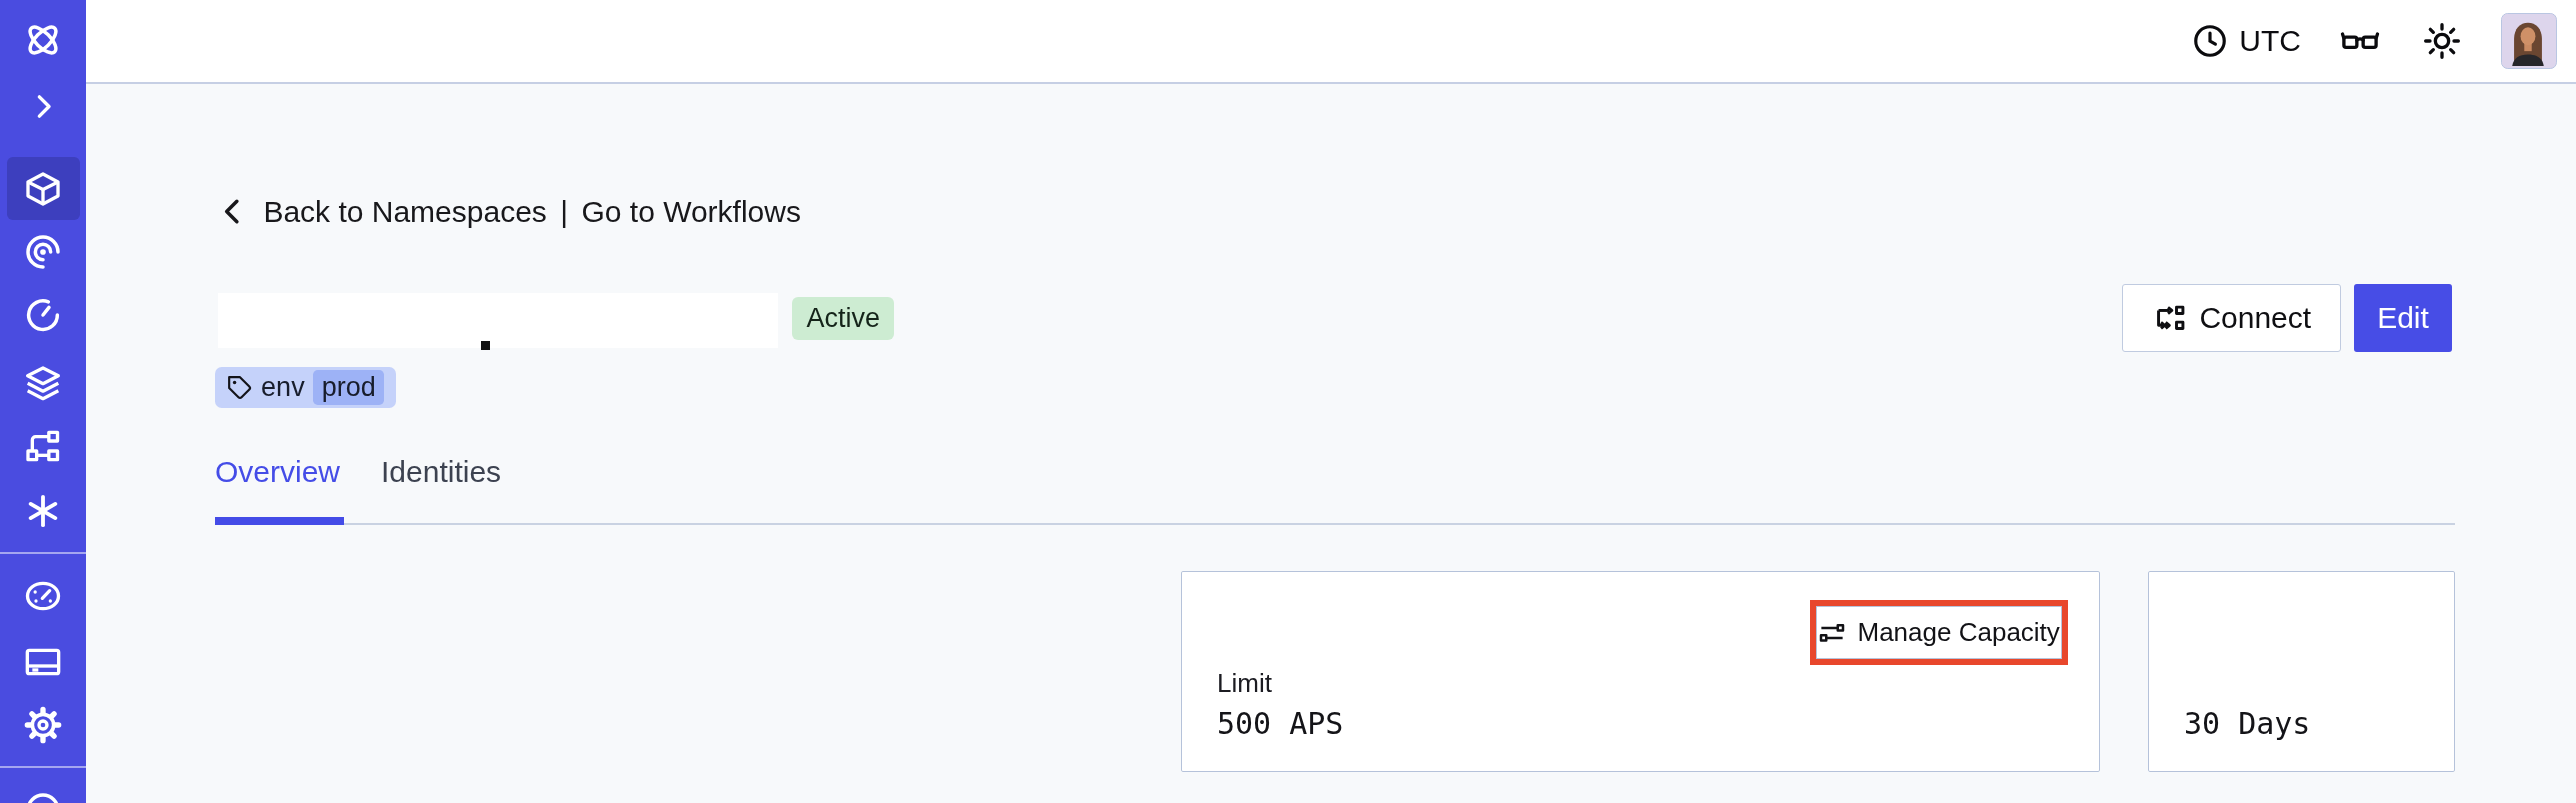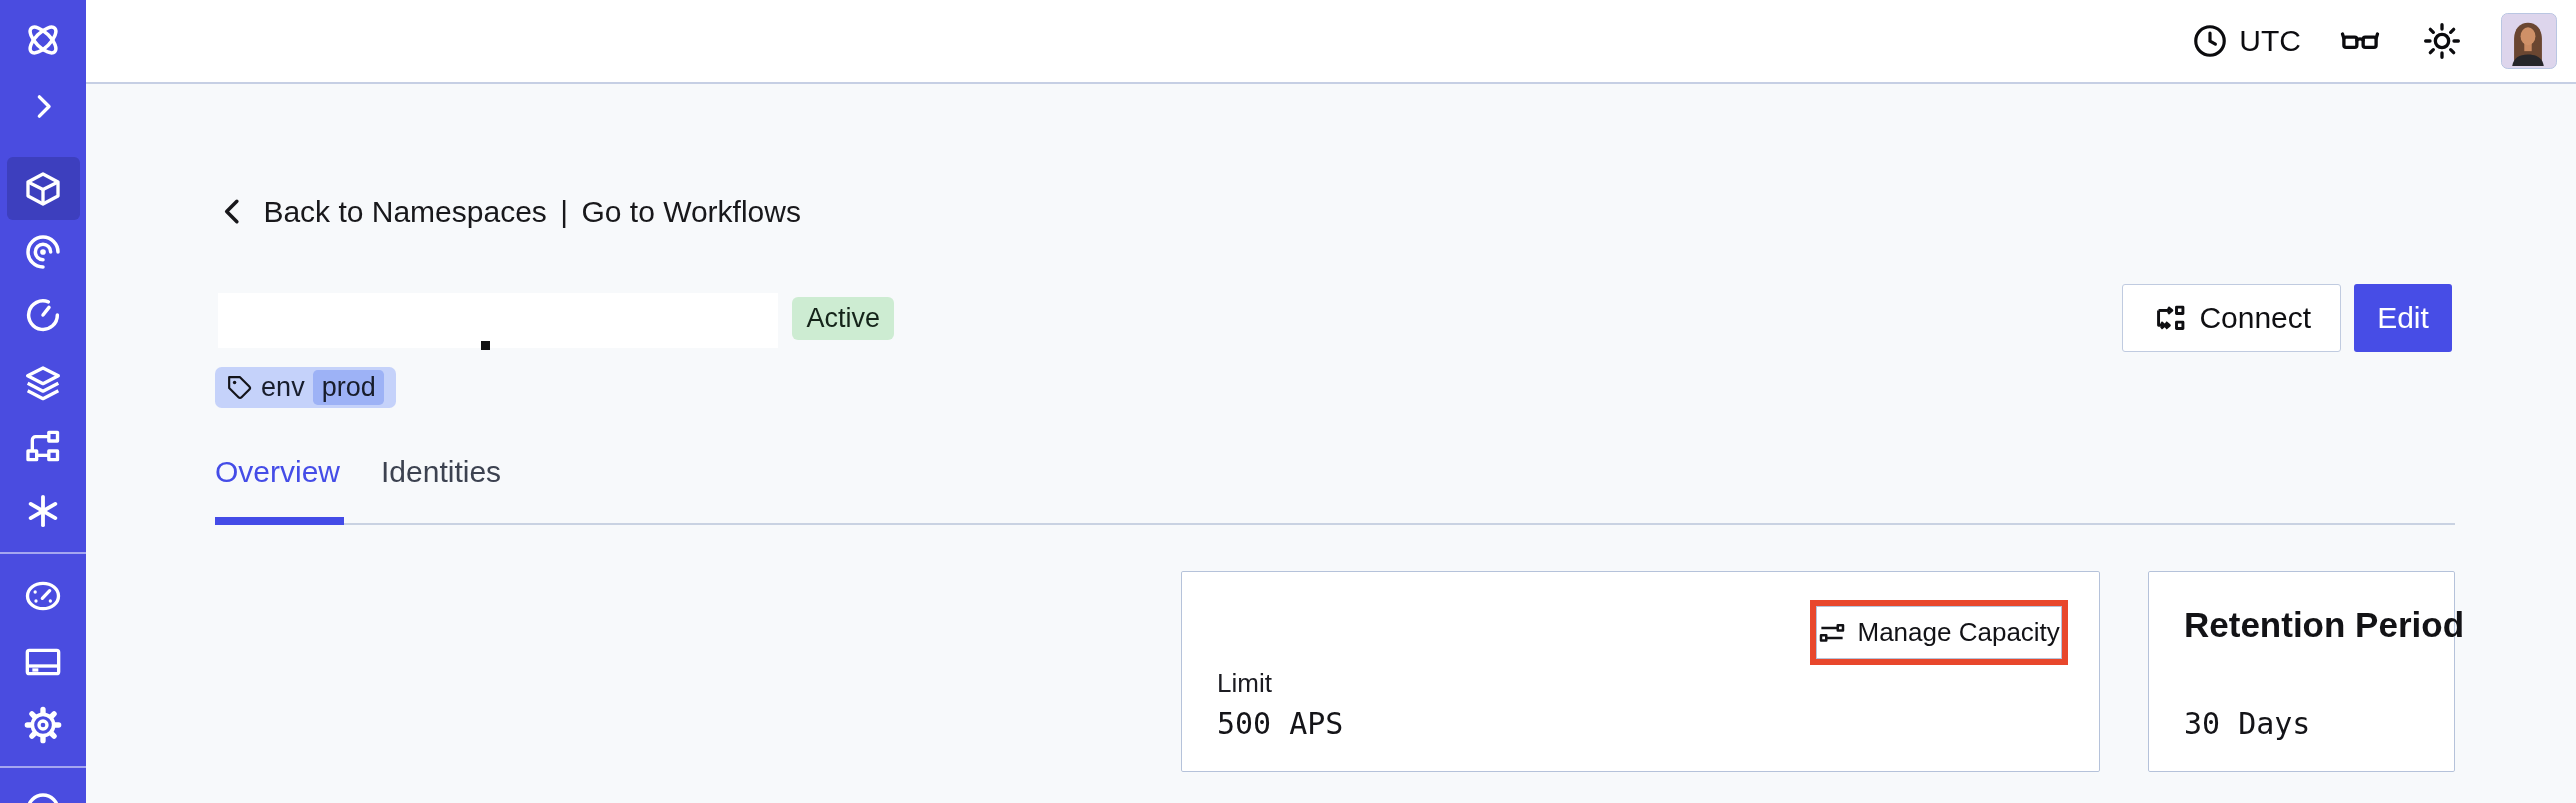--- a/index.html
+++ b/index.html
@@ -293,21 +293,20 @@
           <span>Manage Capacity</span>
         </div>
       </div>
       <div class="card-label">Limit</div>
       <div class="card-value-row">
         <span class="value-mono">500 APS</span>
       </div>
     </section>
 
     <section class="card card-retention">
-      <div class="card-title">Retention Period</div>
       <div class="card-value-row">
         <span class="value-mono">30 Days</span>
       </div>
     </section>
 
   </main>
 </div>
 
 
 </body></html>

